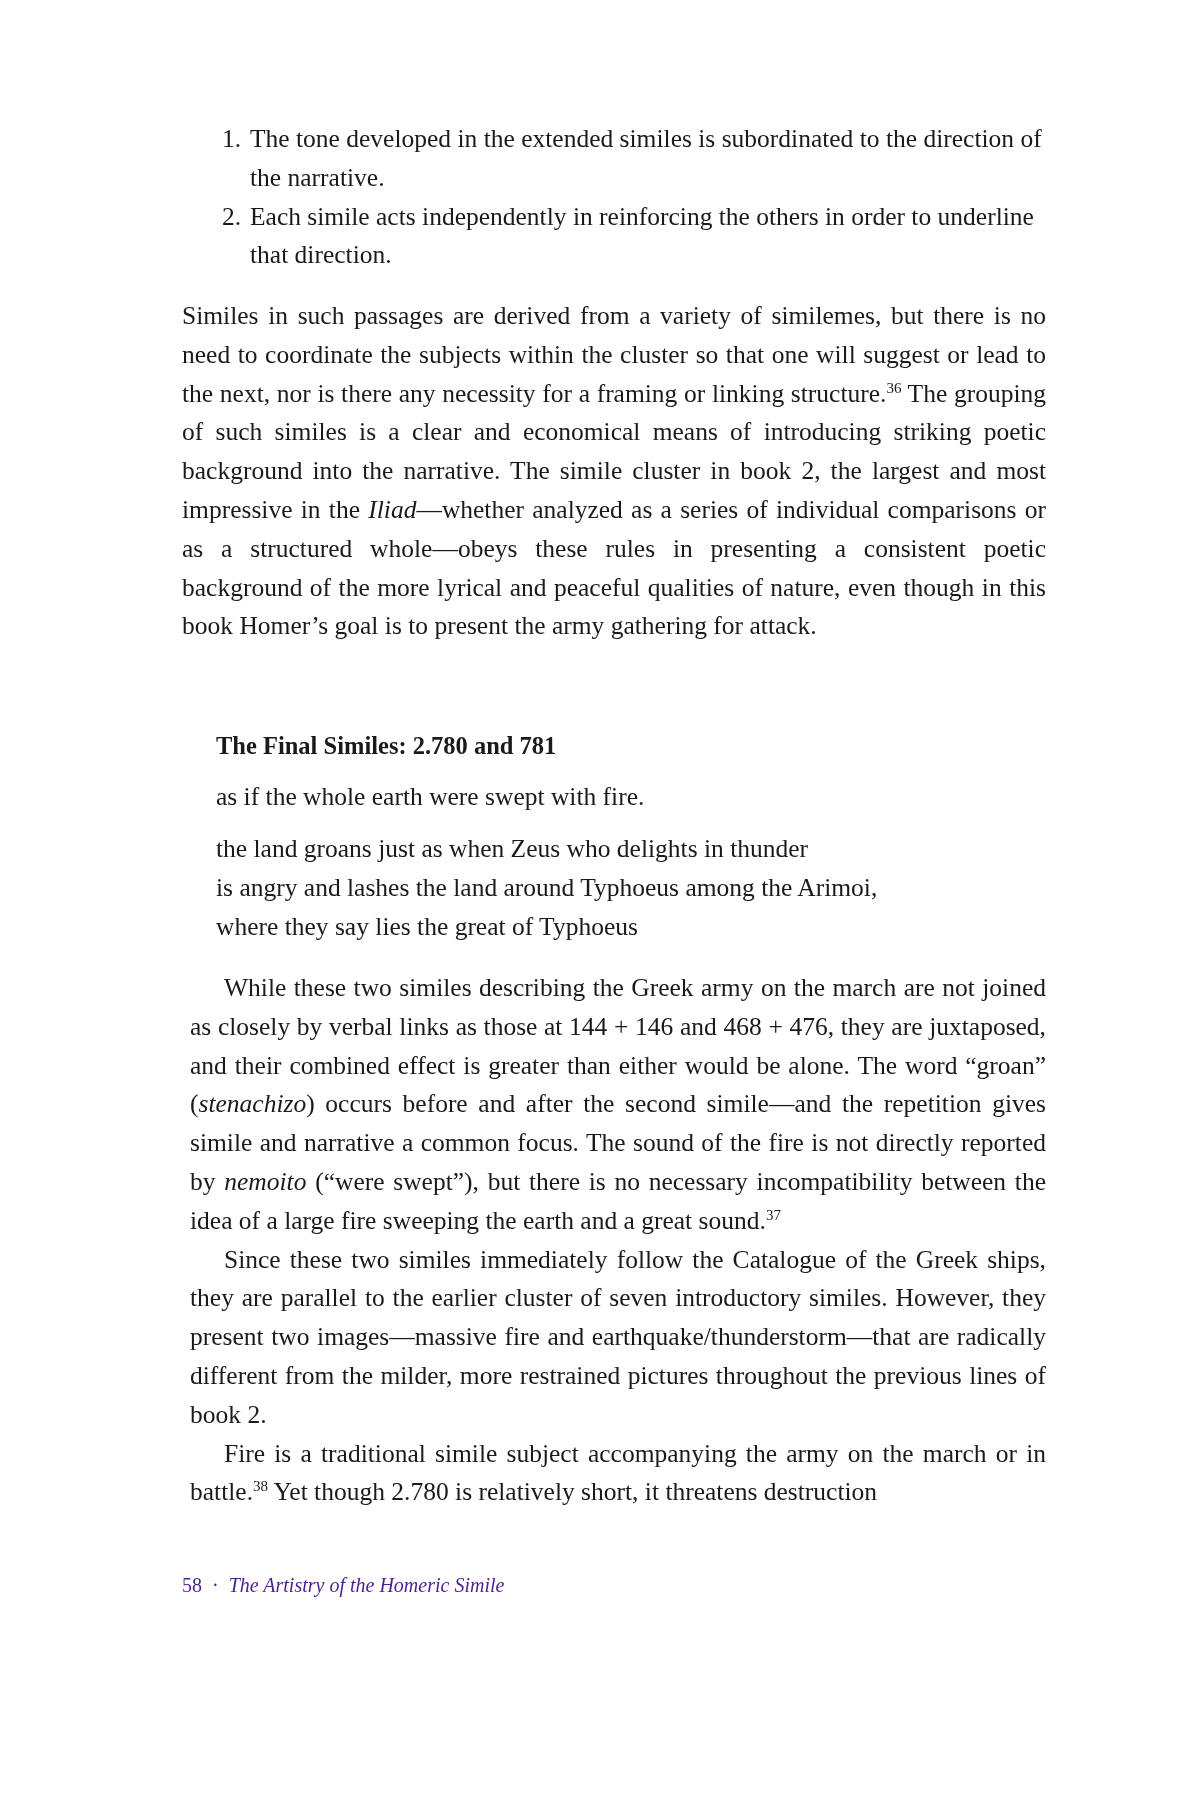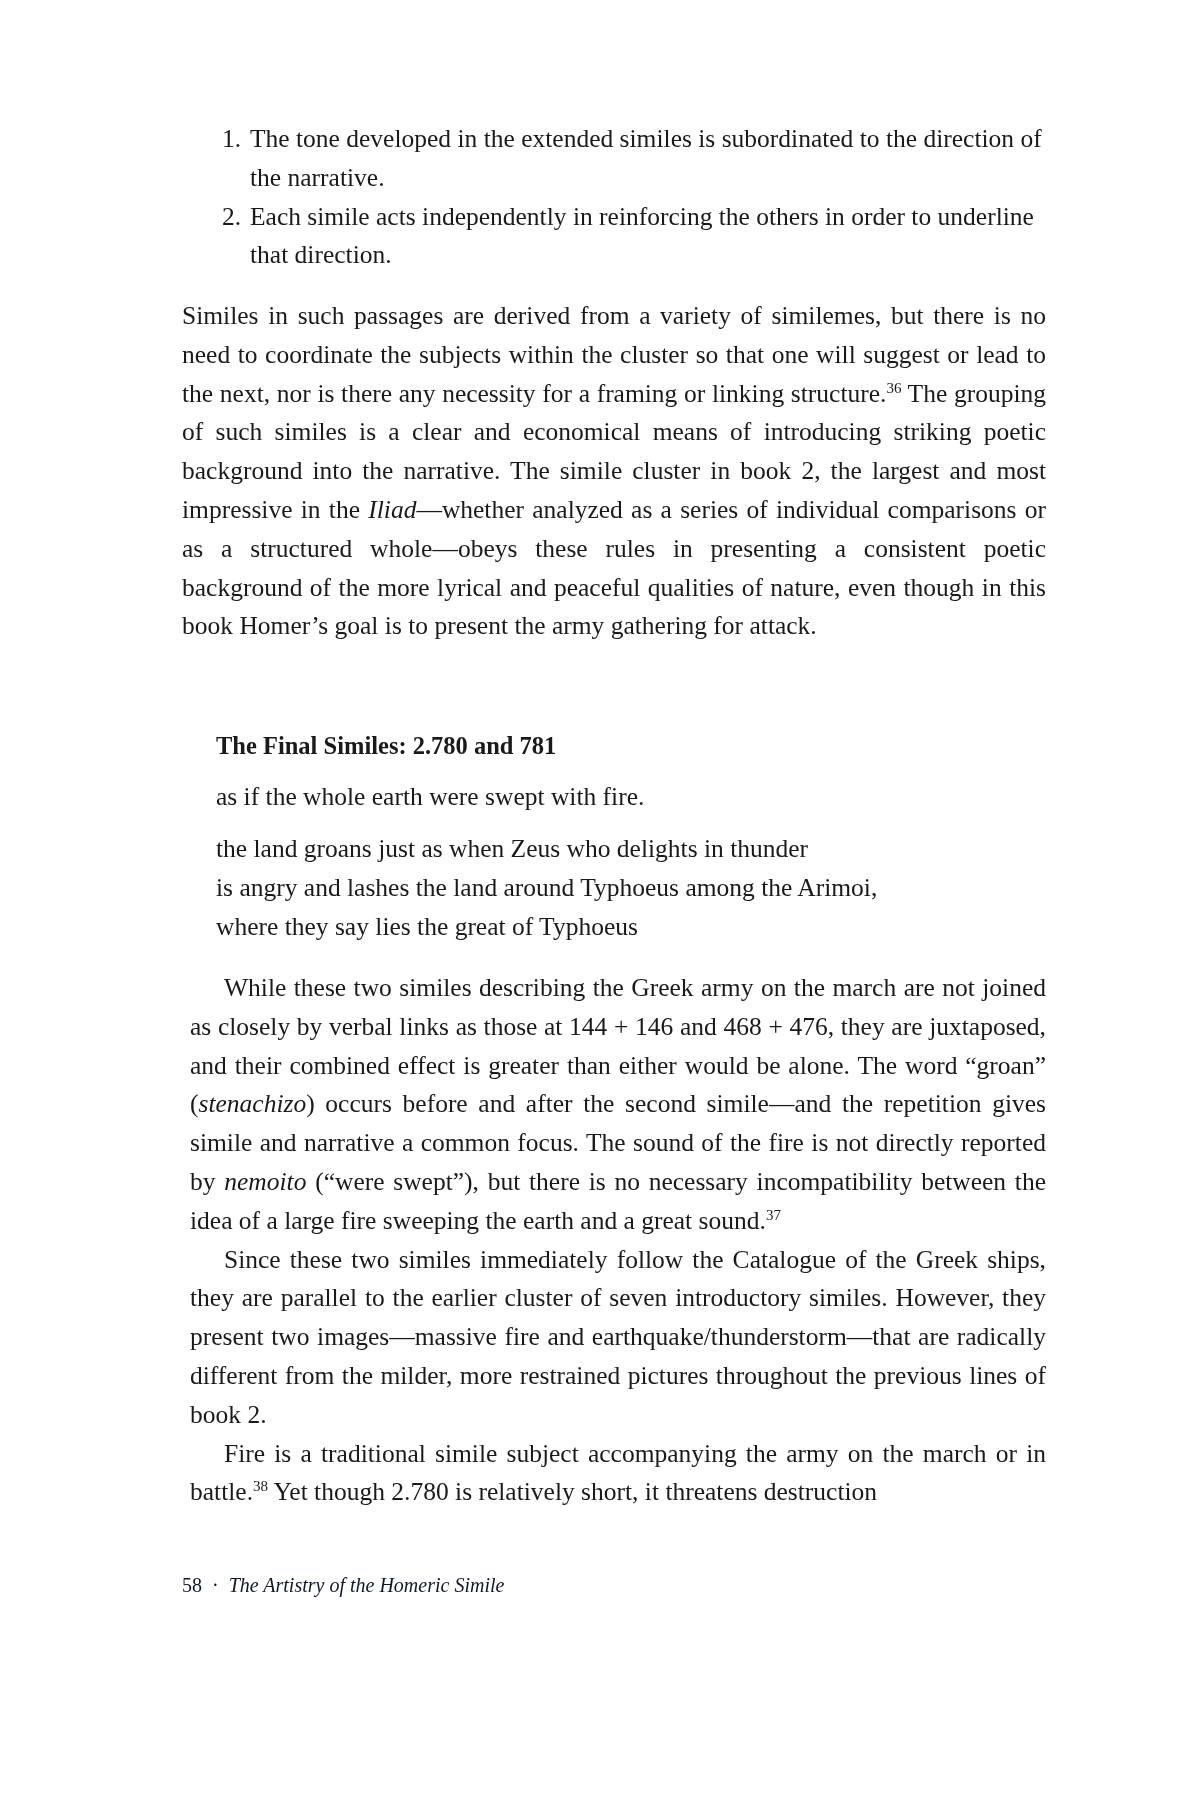--- a/index.html
+++ b/index.html
@@ -11,21 +11,21 @@
   .li { position: relative; padding-left: 68px; }
   .li .num { position: absolute; left: 40px; top: 0; }
   .justify { text-align: justify; text-align-last: left; }
   .p1 { top: 297px; }
   .head { top: 727px; font-weight: bold; font-size: 24.5px; }
   .epi { top: 766px; padding-left: 34px; margin-top: 12px; }
   .verse { top: 830px; padding-left: 34px; }
   .p2 { top: 969px; }
   .indent { text-indent: 34px; margin-left: 8px; }
   sup { font-size: 15px; line-height: 0; vertical-align: 9px; }
-  .footer { position: absolute; left: 182px; top: 1570px; font-size: 20px; line-height: 30px; color: #0f172a; }
+  .footer { position: absolute; left: 182px; top: 1570px; font-size: 20px; line-height: 30px; color: #4c1d95; }
   .footer .sep { padding: 0 10px; }
   em, i { font-style: italic; }
 </style>
 </head>
 <body>
 
 <div class="page">
 
   <div class="blk list">
     <div class="li">

